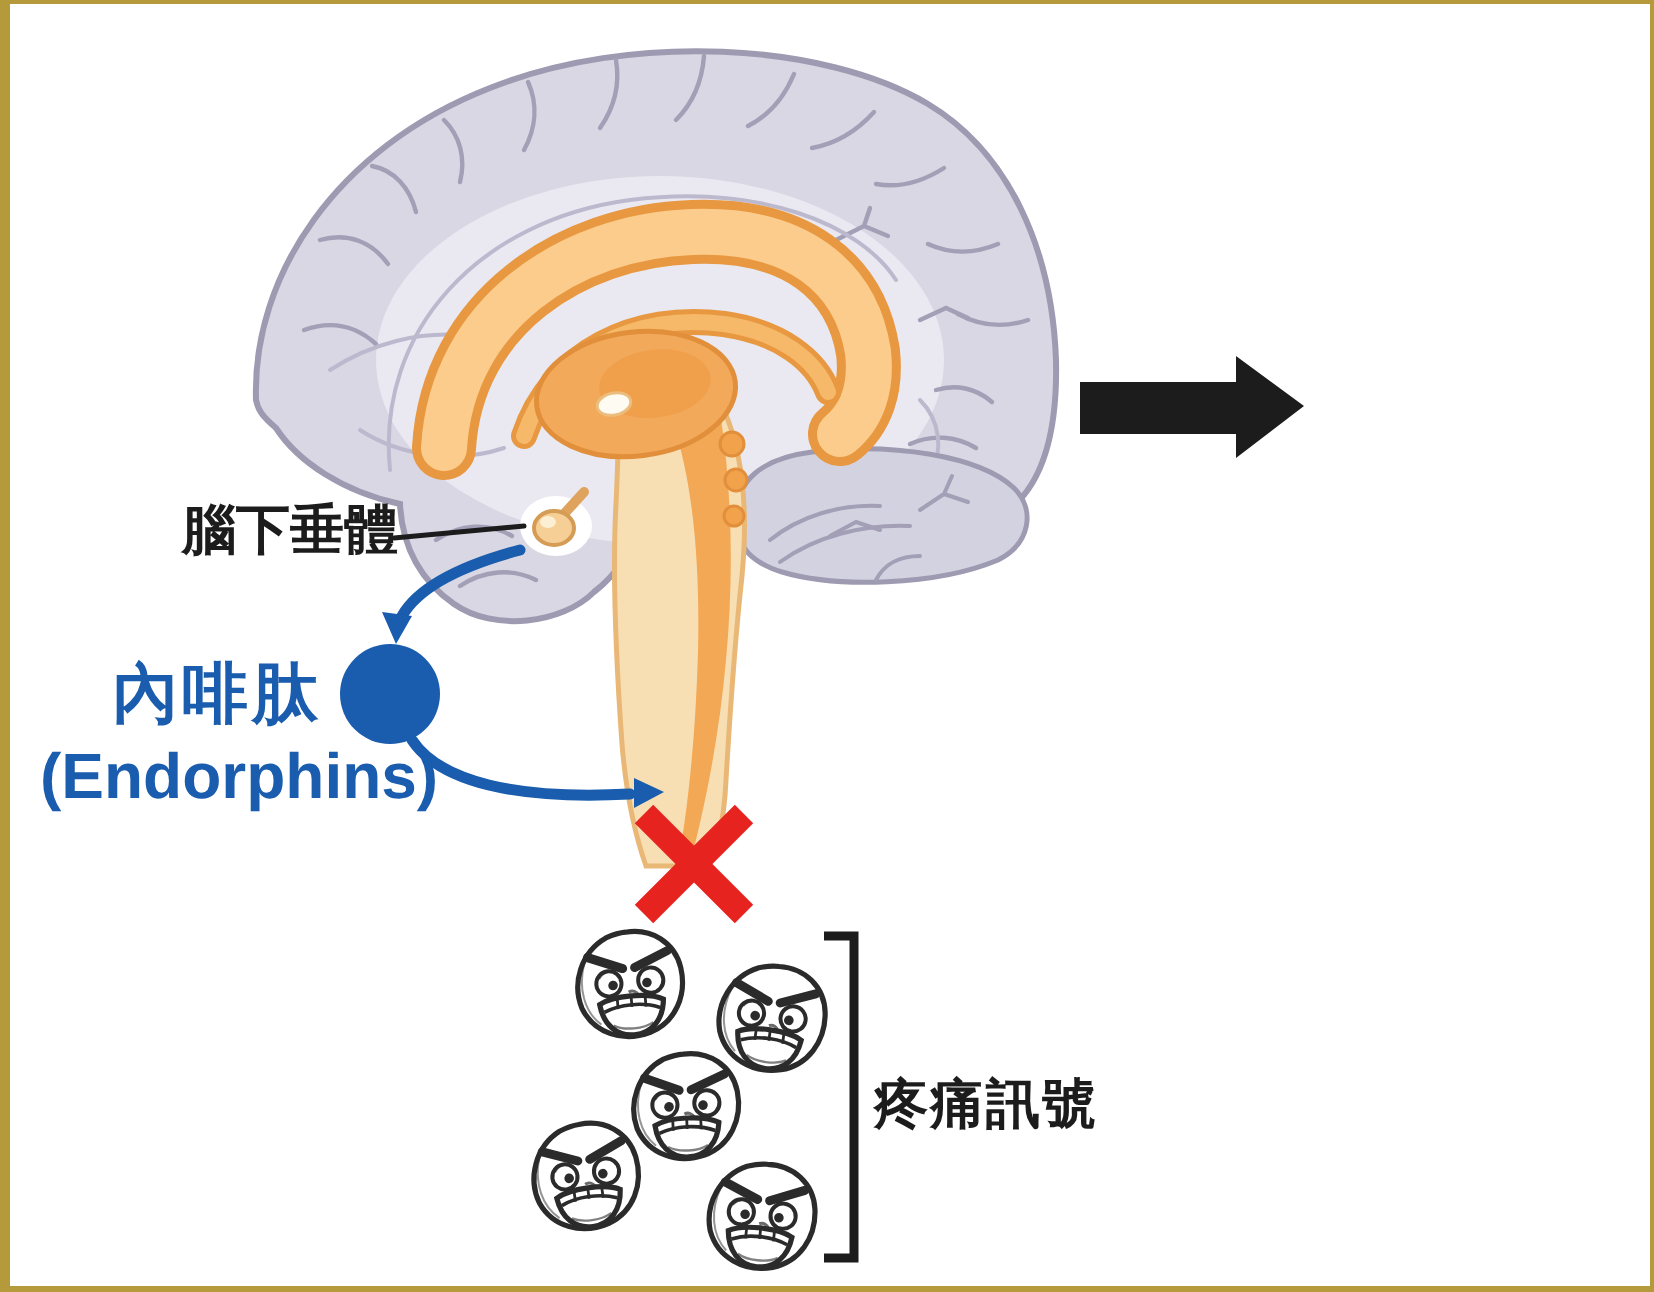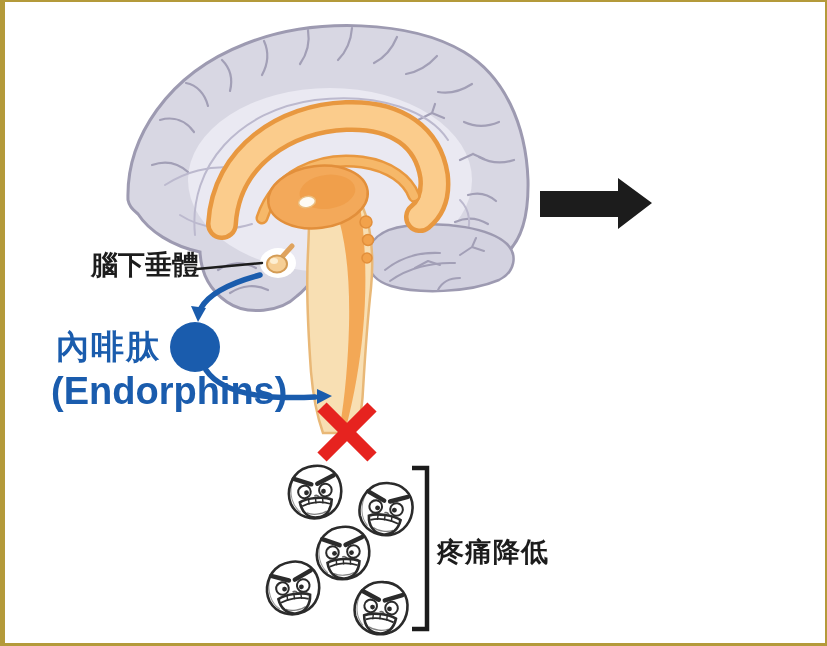--- a/index.html
+++ b/index.html
@@ -5,21 +5,21 @@
   html,body{margin:0;padding:0;background:#888;}
   .canvas{
     position:relative;width:827px;height:646px;overflow:hidden;
     background:var(--background,#fff);
     font-family:"Liberation Sans","DejaVu Sans",sans-serif;
   }
   .canvas svg{position:absolute;left:0;top:0;}
   .lbl{position:absolute;font-weight:bold;white-space:nowrap;line-height:1.05;}
   .lbl.pituitary{left:91px;top:251px;font-size:27px;color:var(--ink-black,#1c1c1c);}
   .lbl.endo-zh{left:56px;top:330px;font-size:33px;letter-spacing:2px;color:var(--accent-blue,#1a5cad);}
-  .lbl.endo-en{left:20px;top:372px;font-size:38px;color:var(--accent-blue,#1a5cad);margin-left:31px;}
+  .lbl.endo-en{left:20px;top:372px;font-size:32px;color:var(--accent-blue,#1a5cad);}
   .lbl.outcome{left:674px;top:182px;font-size:37px;letter-spacing:1px;color:var(--ink-black,#1c1c1c);}
   .lbl.signals{left:437px;top:538px;font-size:27px;letter-spacing:1px;color:var(--ink-black,#1c1c1c);}
 </style>
 </head>
 <body>
 
 <div class="canvas">
 
 <svg width="827" height="646" viewBox="0 0 827 646">
   <defs>
@@ -146,15 +146,15 @@
     <rect x="0" y="0" width="5" height="646"></rect>
     <rect x="0" y="0" width="827" height="2"></rect>
     <rect x="825" y="0" width="2" height="646"></rect>
     <rect x="0" y="643" width="827" height="3"></rect>
   </g>
 </svg>
 
 <div class="lbl pituitary">腦下垂體</div>
 <div class="lbl endo-zh">內啡肽</div>
 <div class="lbl endo-en">(Endorphins)</div>
-<div class="lbl signals">疼痛降低</div>
+<div class="lbl signals">疼痛訊號</div>
 
 </div>
 
 </body></html>

